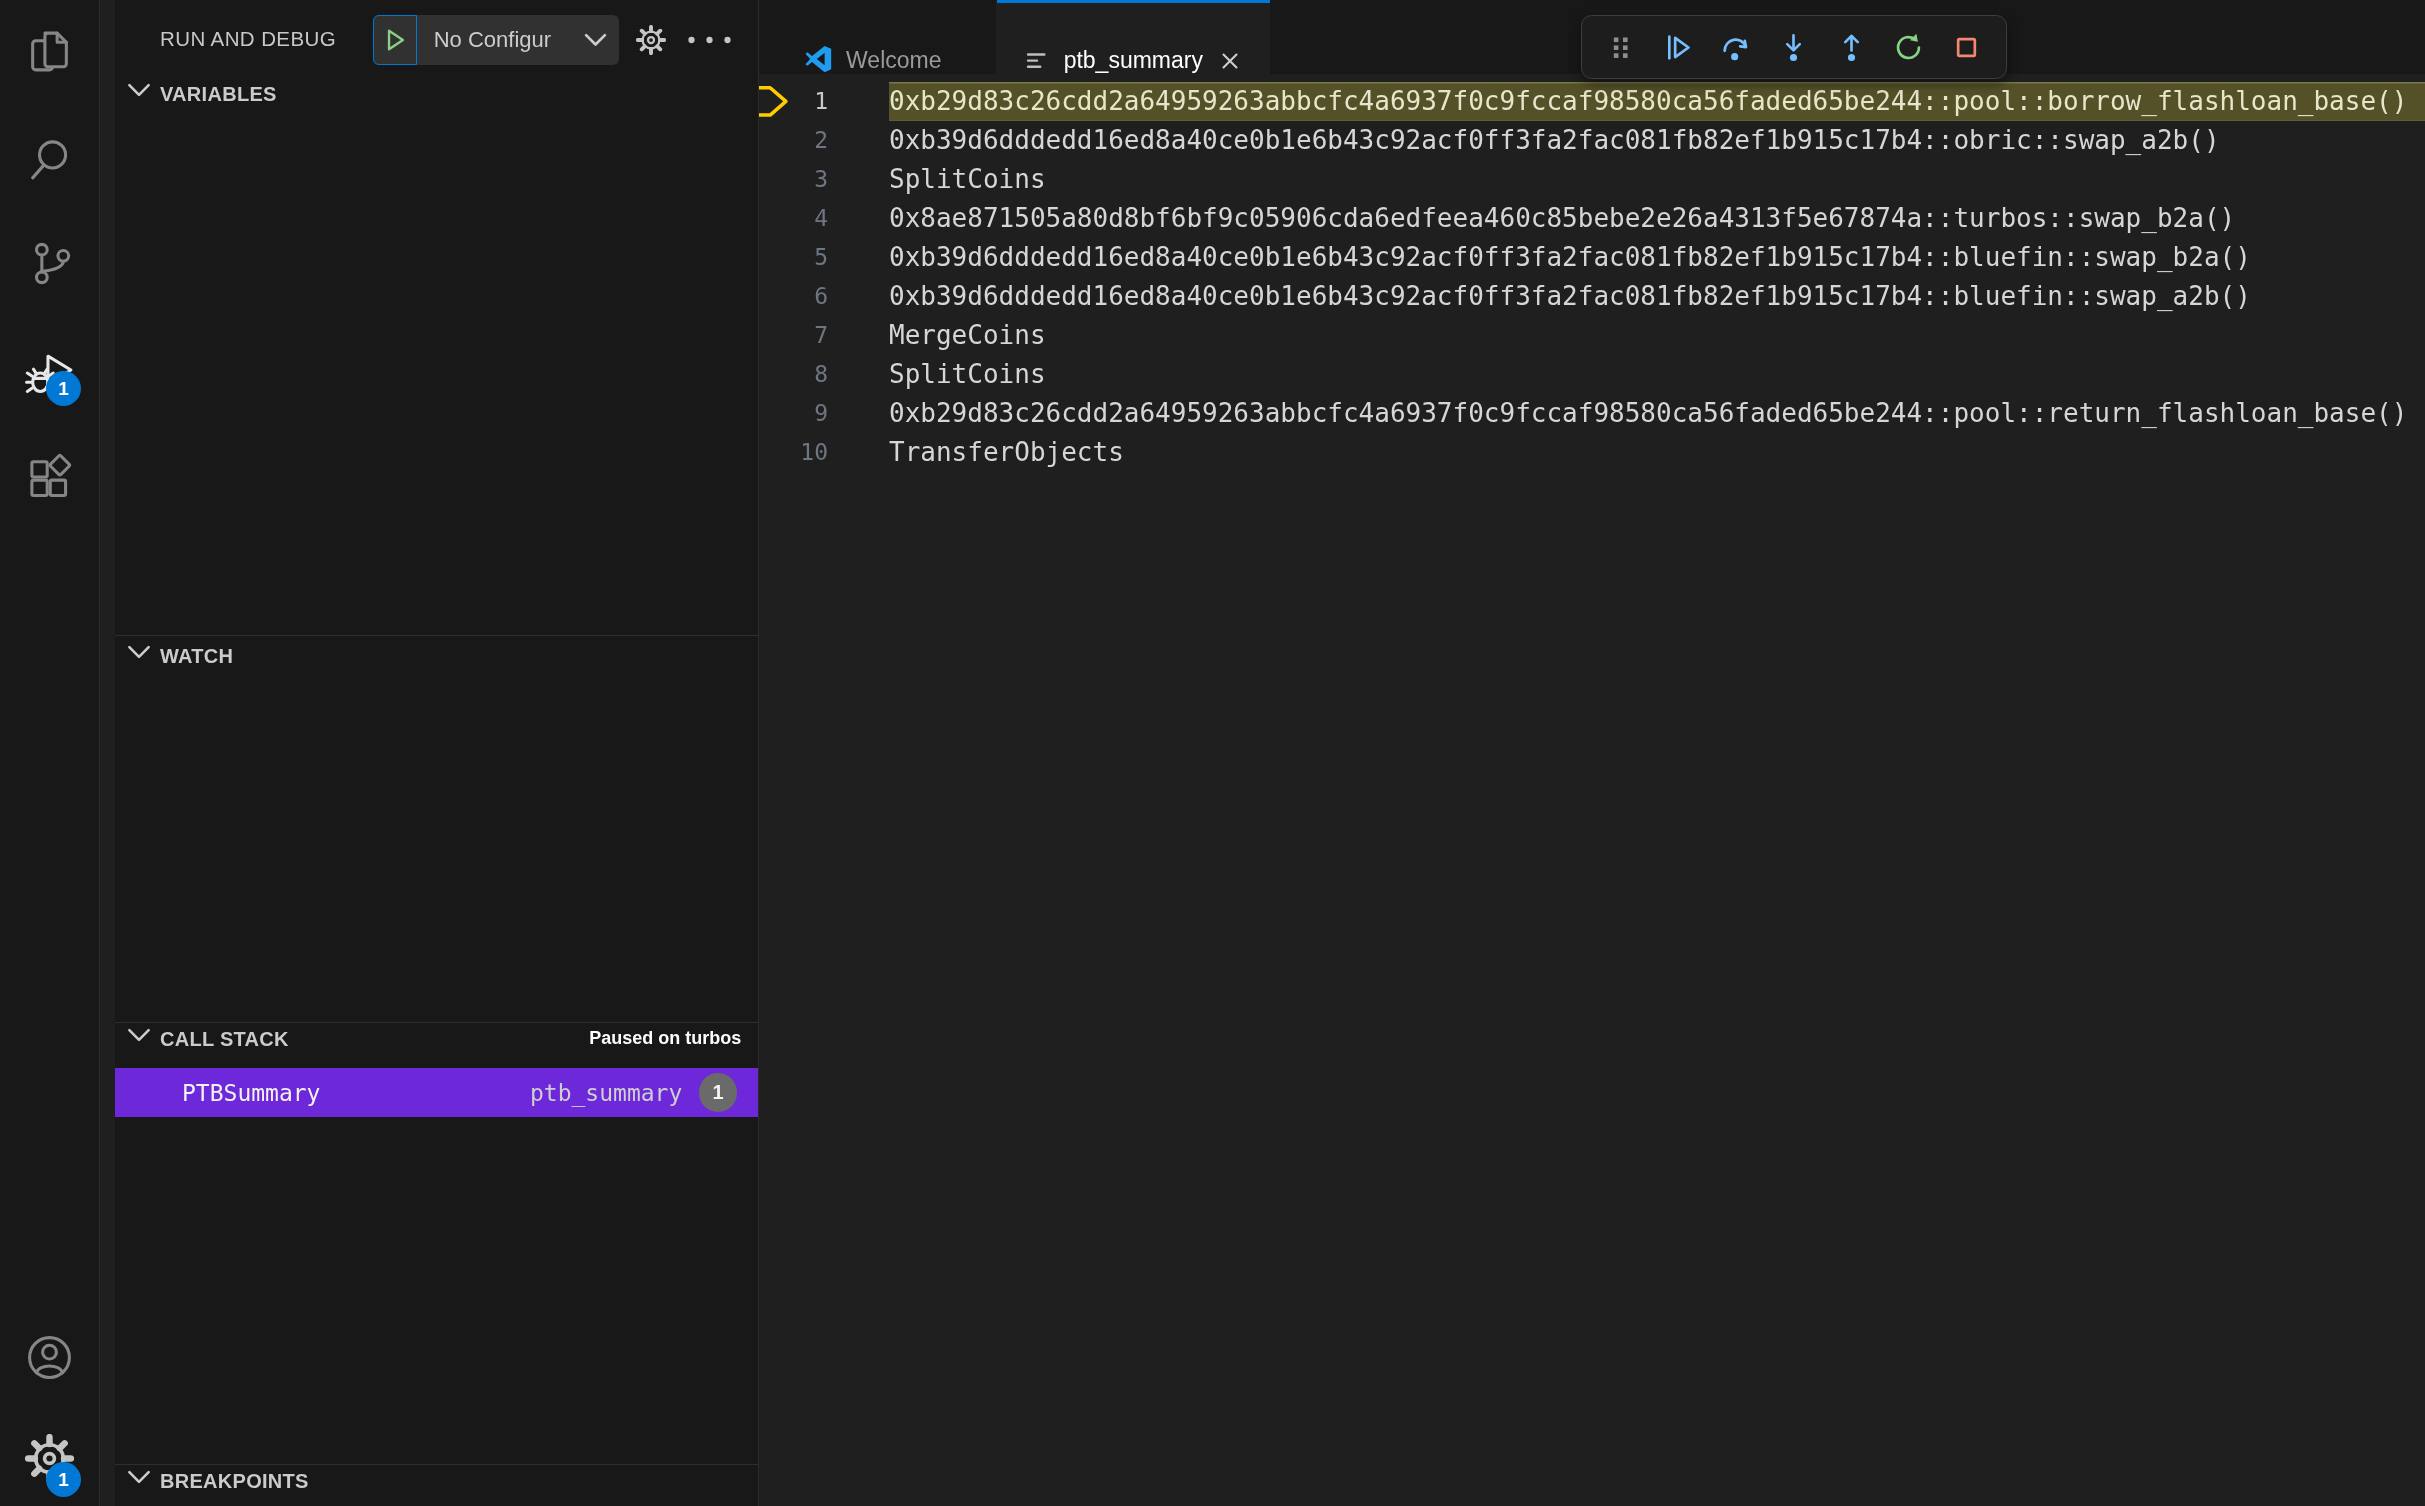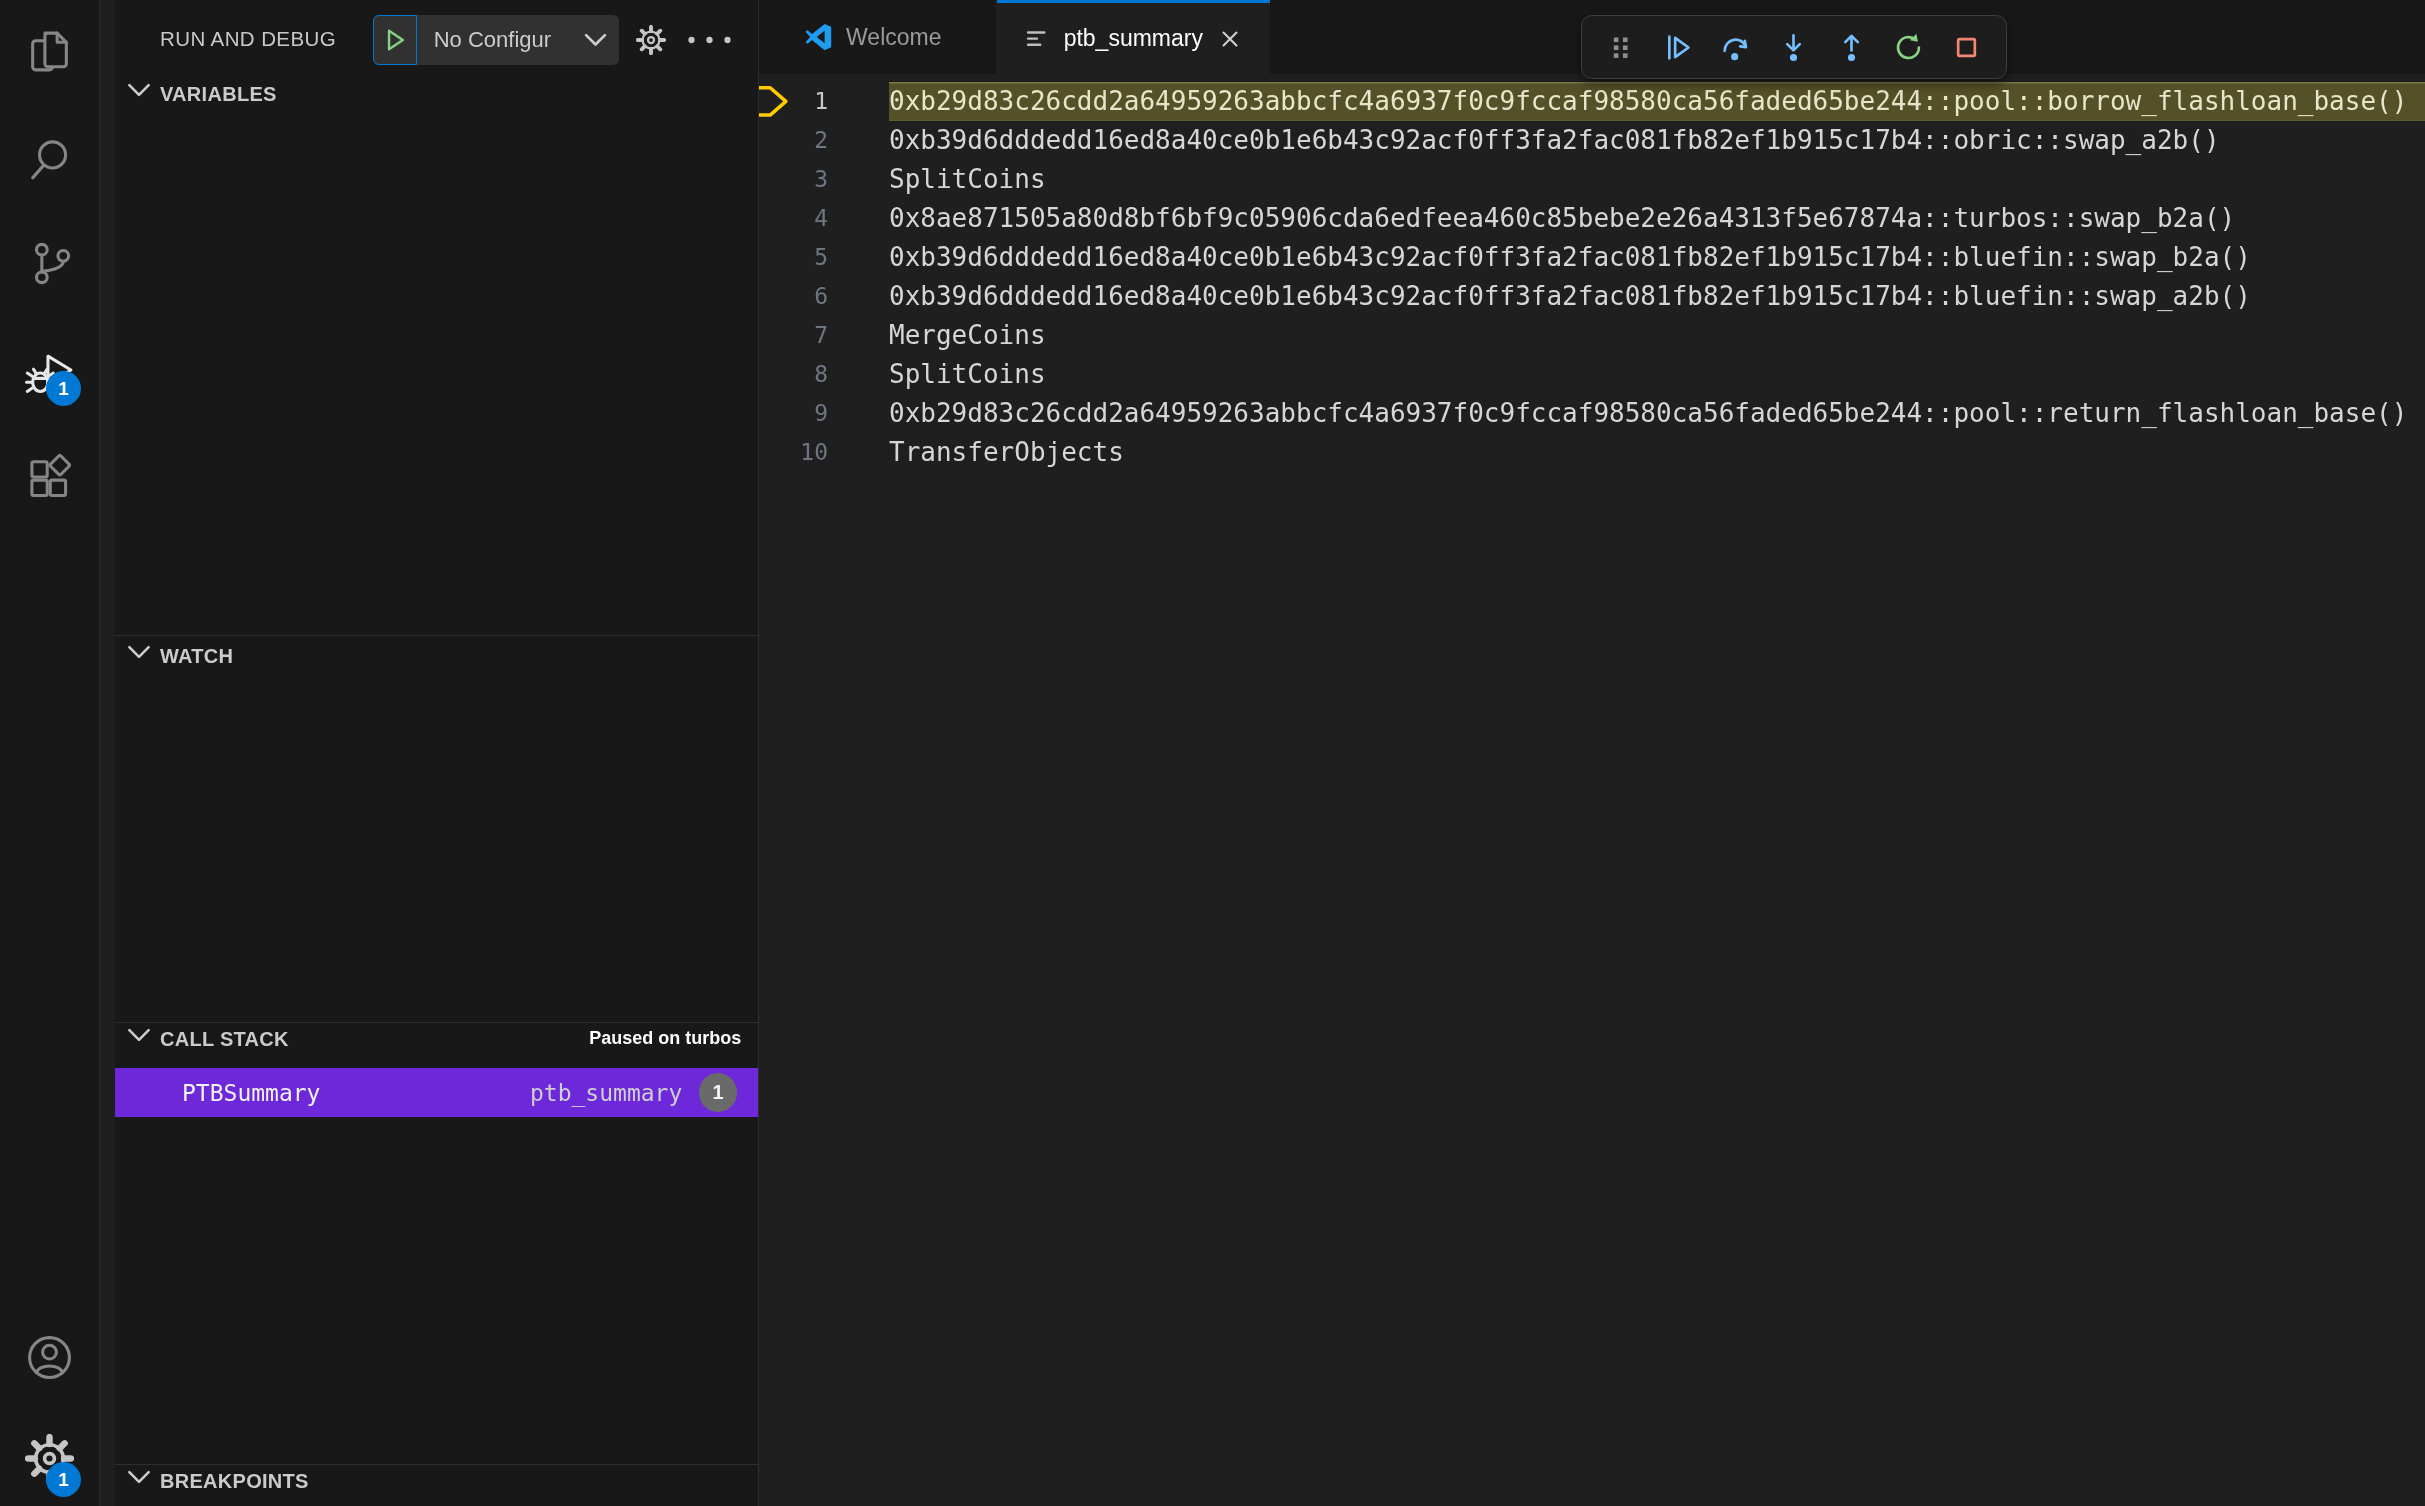--- a/index.html
+++ b/index.html
@@ -51,21 +51,21 @@
   .frame-name{margin-left:67px;font-size:23px;color:#f2f2f2;}
   .frame-right{margin-left:auto;display:flex;align-items:center;gap:16.7px;margin-right:21px;}
   .frame-source{font-size:23px;color:#cfcfcf;}
   .frame-badge{width:38px;height:39px;border-radius:20px;background:#6a6a6a;color:#f5f5f5;
                font-family:"Liberation Sans",sans-serif;font-size:20px;font-weight:bold;
                display:flex;align-items:center;justify-content:center;}
 
   
   .editor{position:absolute;left:743px;top:0;right:0;height:100%;background:#1f1f1f;}
   .tabbar{position:absolute;left:0;top:0;right:0;height:74px;background:#181818;display:flex;}
-  .tab{display:flex;align-items:center;height:74px;box-sizing:border-box;}
+  .tab{display:flex;align-items:flex-end;height:74px;box-sizing:border-box;}
   .tab-welcome{width:247px;margin-left:6.8px;justify-content:center;gap:12px;background:#181818;
                border-right:1.5px solid #1f1f1f;}
   .tab-welcome .tab-label{color:#9a9a9a;font-size:23px;}
   .tab-active{width:273px;background:#1f1f1f;border-top:3.8px solid #0078d4;
               justify-content:center;gap:13.7px;}
   .tab-active .tab-label{color:#ffffff;font-size:23px;}
   .tab-icon-logo{width:30px;height:30px;}
   .tab-icon-list{width:26px;height:26px;}
   .tab-icon-list svg{stroke:#bdbdbd;stroke-width:3;stroke-linecap:round;}
   .tab-close{width:26px;height:26px;}

